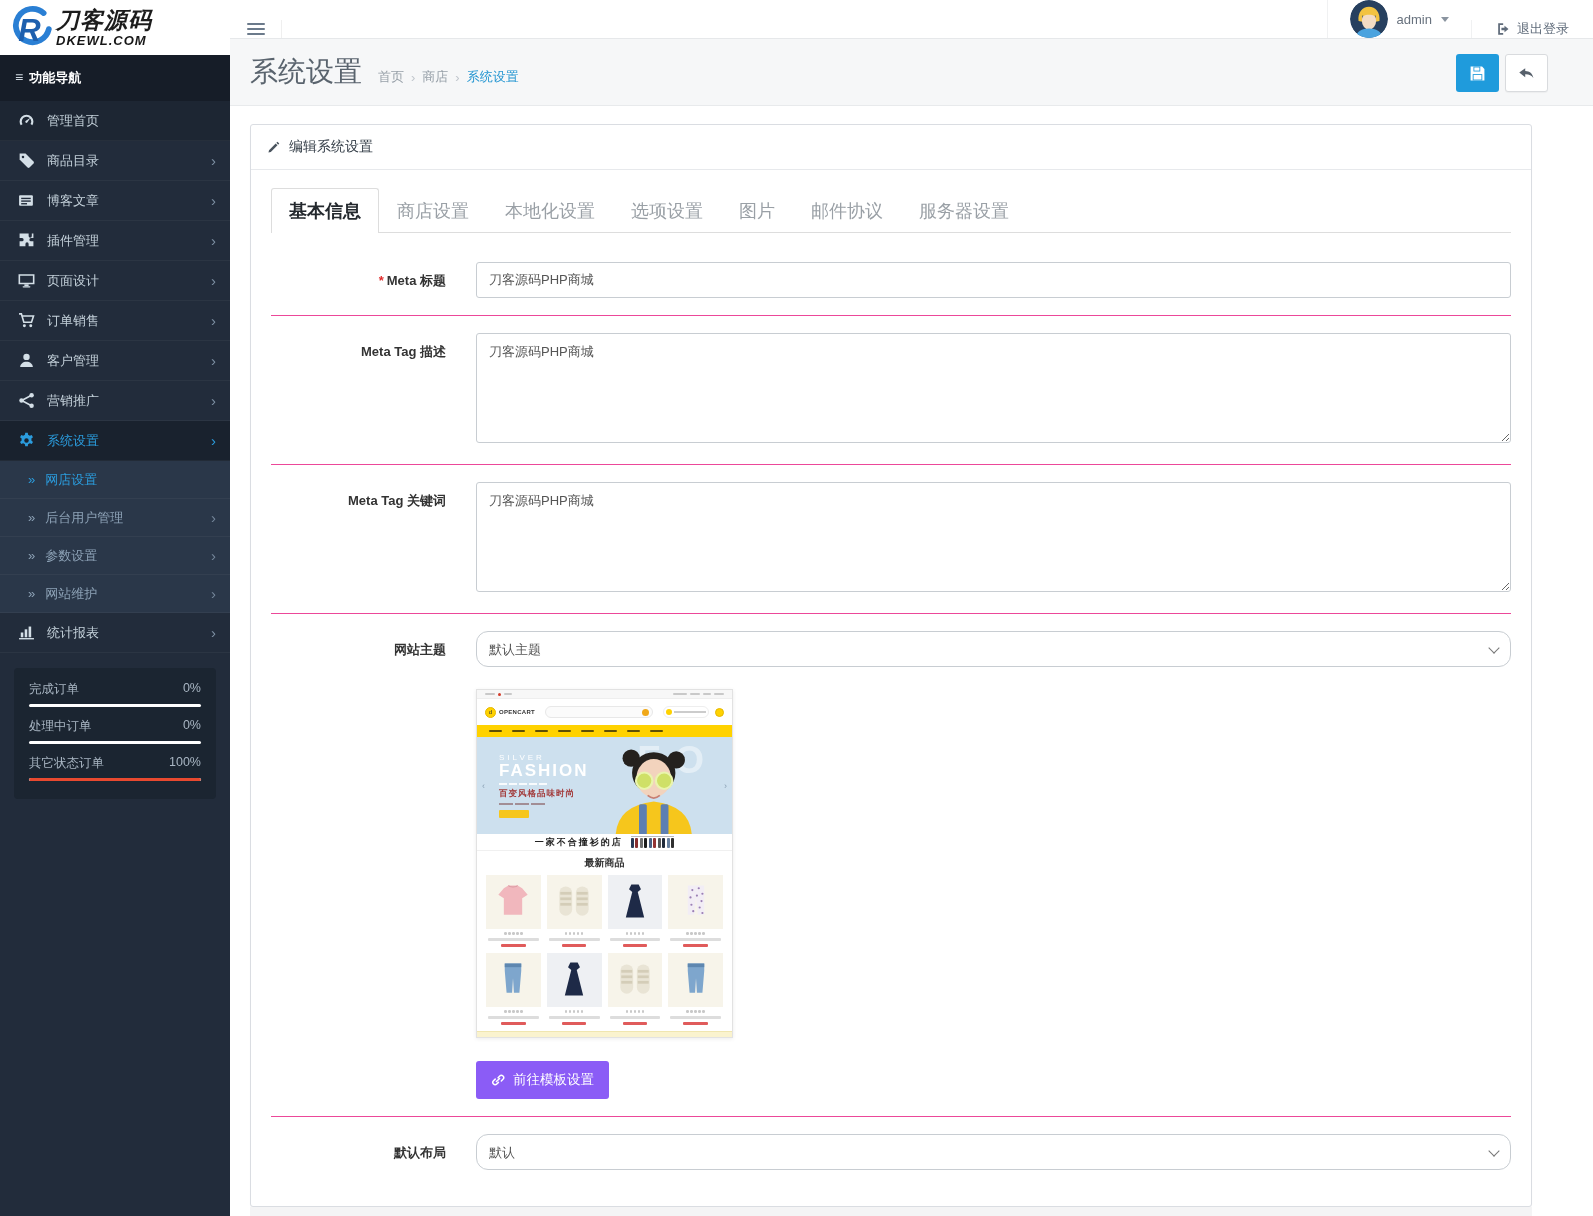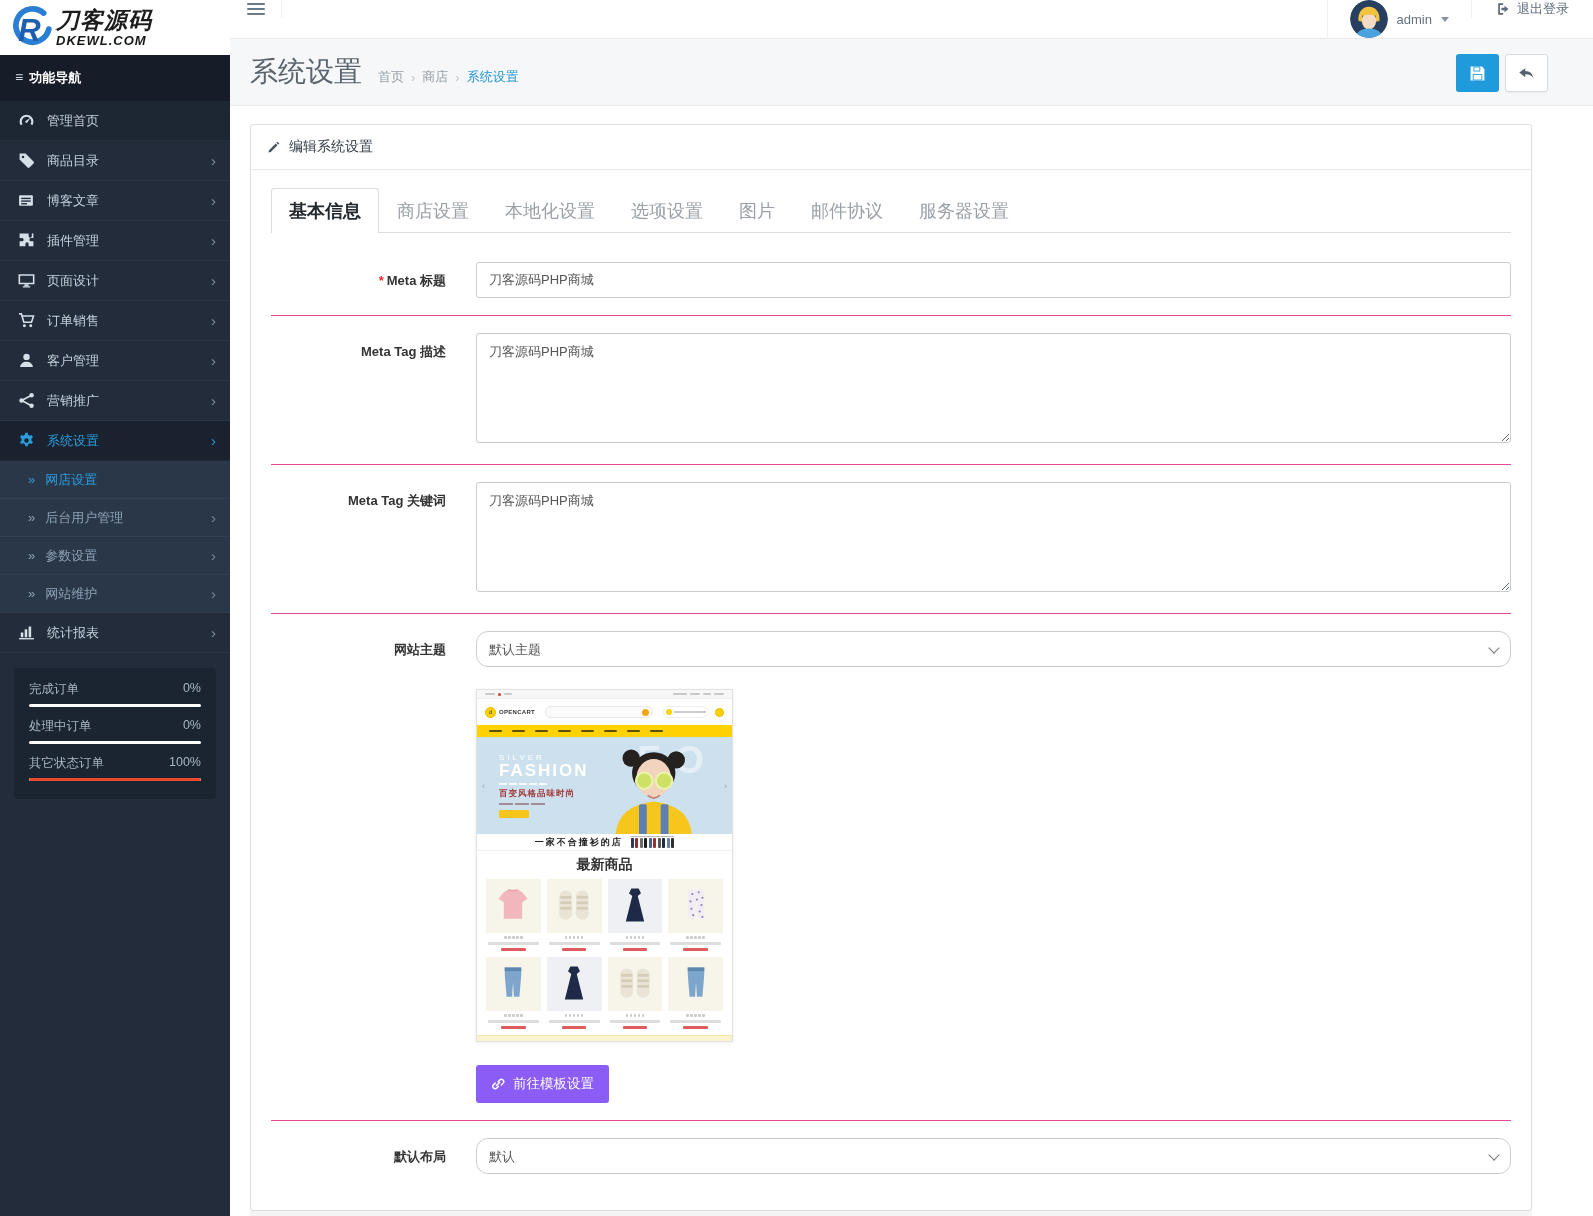--- a/index.html
+++ b/index.html
@@ -35,21 +35,21 @@
   .submenu-item .mi-chevron { color:#74869a; font-size:15px; }
   .submenu-item.active { color:#2b9cdd; }
   .stats-box { margin:15px 14px; background:#1b2531; border-radius:4px; padding:13px 15px 7px; }
   .stat-row { margin-bottom:11px; }
   .stat-top { display:flex; justify-content:space-between; font-size:12.5px; color:#a9b6c3; margin-bottom:6px; }
   .stat-bar { height:3px; background:#fff; border-radius:2px; position:relative; overflow:hidden; }
   .stat-fill { position:absolute; left:0; top:0; bottom:0; border-radius:2px; }
 
   
   .main { flex:1; display:flex; flex-direction:column; background:#f4f4f5; }
-  .topbar { height:55px; background:#fff; border-bottom:1px solid #e6e8ea; display:flex; align-items:flex-start; }
+  .topbar { height:55px; background:#fff; border-bottom:1px solid #e6e8ea; display:flex; align-items:flex-end; }
   .hamburger-cell { width:52px; border-right:1px solid #efefef; display:flex; align-items:center; justify-content:center; cursor:pointer; }
   .hamburger { width:18px; }
   .hamburger span { display:block; height:2px; background:#6b7a8b; margin:3px 0; border-radius:1px; }
   .topbar-spacer { flex:1; }
   .user-cell { display:flex; align-items:center; gap:9px; padding:0 22px; border-left:1px solid #f0f1f2; cursor:pointer; }
   .avatar { width:38px; height:38px; border-radius:50%; overflow:hidden; flex:0 0 38px; }
   .avatar svg { display:block; width:100%; height:100%; }
   .username { font-size:13px; color:#68727e; }
   .caret { width:0; height:0; border-left:4px solid transparent; border-right:4px solid transparent; border-top:5px solid #8a94a0; }
   .logout-cell { display:flex; align-items:center; gap:7px; padding:0 24px; border-left:1px solid #f0f1f2; font-size:13px; color:#5f6b7a; cursor:pointer; }
@@ -123,21 +123,21 @@
   .tp-h3 { font-size:8.5px; font-weight:bold; color:#a23a3a; letter-spacing:1px; margin-top:1px; }
   .tp-h4 { display:flex; gap:2px; margin-top:3px; }
   .tp-h4 i { width:14px; height:2px; background:rgba(120,60,60,.5); }
   .tp-cta { width:30px; height:8px; background:#f6c61c; margin-top:5px; border-radius:1px; }
   .tp-girl { position:absolute; right:28px; bottom:-2px; width:104px; height:88px; }
   .tp-arrow { position:absolute; top:44px; font-size:9px; color:#8aa0b4; }
   .tp-band { height:17px; background:#fff; border-bottom:1px solid #f0f0f0; display:flex; align-items:center; justify-content:center; gap:8px; }
   .tp-band-text { font-size:9px; font-weight:bold; color:#222; letter-spacing:2px; }
   .tp-rack { display:flex; align-items:flex-end; gap:1.5px; height:12px; border-top:1px solid #bbb; padding-top:1px; }
   .tp-rack i { width:3px; height:10px; border-radius:1px; }
-  .tp-section-title { text-align:center; font-size:14px; color:#333; font-weight:bold; padding:5px 0 3px; }
+  .tp-section-title { text-align:center; font-size:10px; color:#333; font-weight:bold; padding:5px 0 3px; }
   .tp-grid { display:grid; grid-template-columns:repeat(4,1fr); gap:6px; padding:2px 9px 6px; }
   .tp-card { }
   .tp-card-img { height:54px; display:flex; align-items:center; justify-content:center; }
   .tp-card-img svg { width:44px; height:44px; }
   .tp-stars { display:flex; justify-content:center; gap:1.5px; margin-top:3px; }
   .tp-stars i { width:2.5px; height:2.5px; border-radius:50%; background:#c9c9c9; }
   .tp-line { height:3px; background:#ddd; border-radius:1px; margin:3px 2px 0; }
   .tp-price { height:3.5px; background:#e05b5b; border-radius:1px; margin:3px auto 0; width:45%; }
   .tp-footer { height:6px; background:#faf3cf; border-top:1px solid #f0e6b0; }
 

